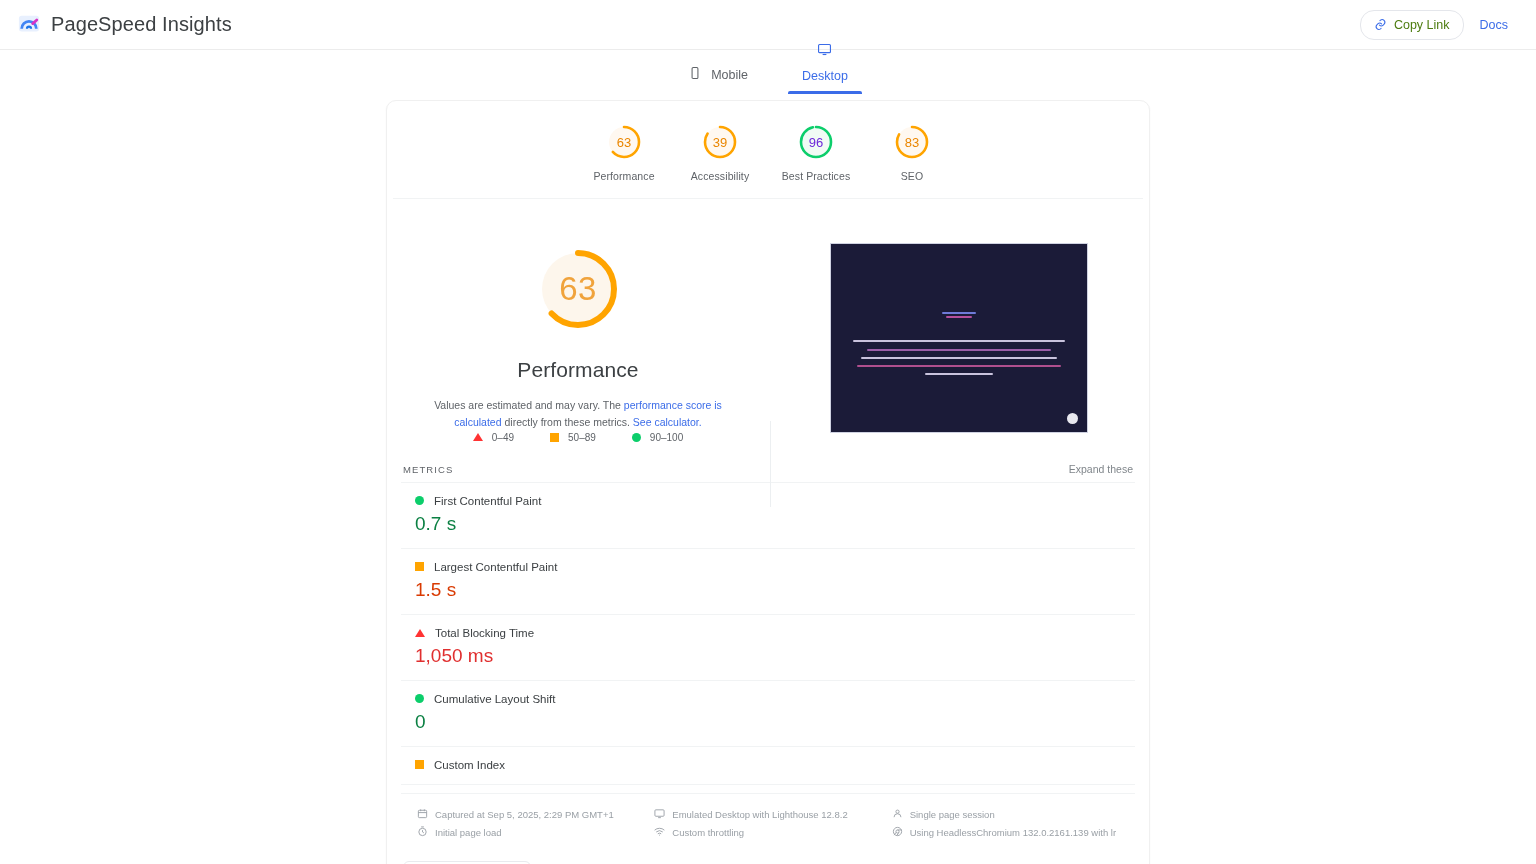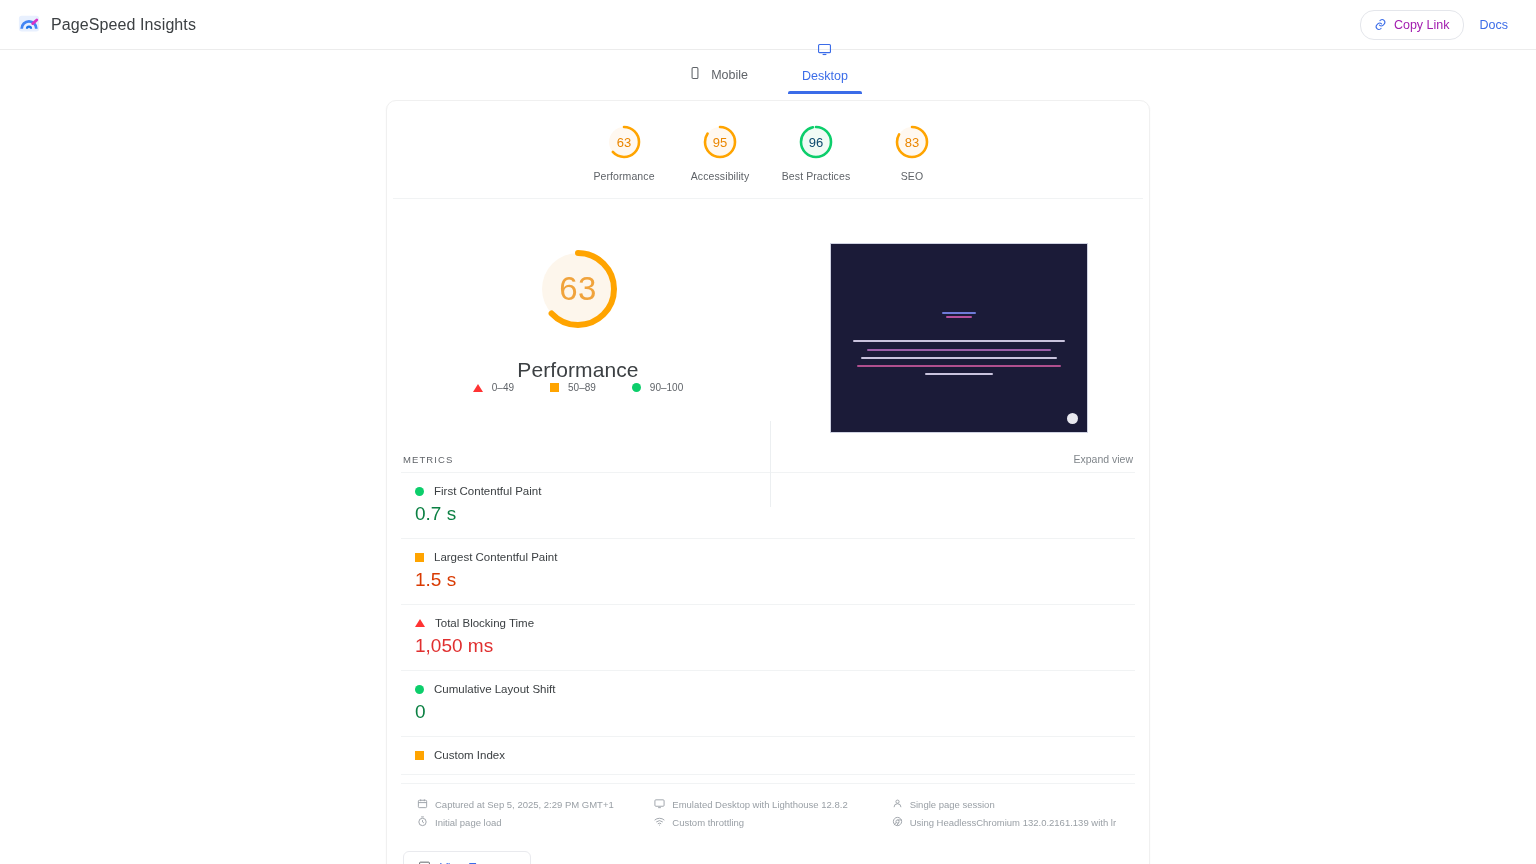--- a/index.html
+++ b/index.html
@@ -16,31 +16,31 @@
     height: 50px; width: 100%;
     display: flex; align-items: center;
     padding: 0 28px 0 18px;
     border-bottom: 1px solid #ececec;
     background: #fff;
     position: relative;
   }
   .brand { display: flex; align-items: center; gap: 11px; }
   .brand-logo { width: 22px; height: 22px; display: block; }
   .brand-title {
-    font-size: 16px; color: #3c4043; letter-spacing: .1px;
+    font-size: 20px; color: #3c4043; letter-spacing: .1px;
   }
   .header-right {
     margin-left: auto; display: flex; align-items: center; gap: 16px;
   }
   .copy-link-btn {
     display: flex; align-items: center; gap: 7px;
     border: 1px solid #e4e6eb; border-radius: 14px;
     padding: 7px 13px;
     background: #fff; cursor: pointer;
-    color: #a21caf; font-size: 12.5px;
+    color: #4d7c0f; font-size: 12.5px;
   }
   .copy-link-btn svg { display:block; }
   .docs-link {
     color: #3b6ce8; font-size: 12.5px; text-decoration: none; cursor: pointer;
   }
 
   
   .tabs {
     display: flex; justify-content: center; align-items: flex-end;
     gap: 26px; height: 44px;
@@ -275,32 +275,32 @@
       </div>
       <span class="gauge-label">Performance</span>
     </div>
 
     <div class="gauge-item">
       <div class="gauge-sm">
         <svg viewBox="0 0 38 38">
           <circle cx="19" cy="19" r="15" fill="#fff8f0"></circle>
           <circle class="arc" cx="19" cy="19" r="15" fill="none" stroke="#ffa400" stroke-width="2.6" stroke-linecap="round" stroke-dasharray="79.16813487046278 94.24777960769379"></circle>
         </svg>
-        <span class="val" style="color:#ea8600">95</span>
+        <span class="val" style="color:#ea8600">39</span>
       </div>
       <span class="gauge-label">Accessibility</span>
     </div>
 
     <div class="gauge-item">
       <div class="gauge-sm">
         <svg viewBox="0 0 38 38">
           <circle cx="19" cy="19" r="15" fill="#f1fbf5"></circle>
           <circle class="arc" cx="19" cy="19" r="15" fill="none" stroke="#0cce6b" stroke-width="2.6" stroke-linecap="round" stroke-dasharray="90.47786842338603 94.24777960769379"></circle>
         </svg>
-        <span class="val" style="color:#0c4a6e">96</span>
+        <span class="val" style="color:#6d28d9">96</span>
       </div>
       <span class="gauge-label">Best Practices</span>
     </div>
 
     <div class="gauge-item">
       <div class="gauge-sm">
         <svg viewBox="0 0 38 38">
           <circle cx="19" cy="19" r="15" fill="#fff8f0"></circle>
           <circle class="arc" cx="19" cy="19" r="15" fill="none" stroke="#ffa400" stroke-width="2.6" stroke-linecap="round" stroke-dasharray="78.22565707438584 94.24777960769379"></circle>
         </svg>
@@ -317,20 +317,23 @@
       <div class="gauge-lg">
         <svg viewBox="0 0 92 92">
           <circle cx="46" cy="46" r="36" fill="#fdf6ec"></circle>
           <circle class="arc" cx="46" cy="46" r="36" fill="none" stroke="#ffa400" stroke-width="6" stroke-linecap="round" stroke-dasharray="142.50264276683302 226.1946710584651"></circle>
         </svg>
         <span class="val" style="color:#f0a33c">63</span>
       </div>
 
       <div class="hero-title">Performance</div>
 
+      <div class="hero-desc">
+        <span>Values are estimated and may vary. The </span><a>performance score is calculated</a><span> directly from these metrics. </span><a>See calculator.</a>
+      </div>
 
       <div class="legend">
         <div class="legend-item">
           <span class="sw-tri"></span>
           <span>0–49</span>
         </div>
         <div class="legend-item">
           <span class="sw-sq"></span>
           <span>50–89</span>
         </div>
@@ -352,21 +355,21 @@
         <div class="shot-line" style="position:absolute;left:30px;right:30px;top:113px;background:#c9c3dd;height:2px"></div>
         <div class="shot-line" style="position:absolute;left:26px;right:26px;top:121px;background:#b04f8e;height:2px"></div>
         <div class="shot-line" style="position:absolute;left:94px;right:94px;top:129px;background:#c9c3dd;height:2px"></div>
         <div class="shot-badge"></div>
       </div>
     </div>
   </div>
 
   <div class="metrics-head">
     <span class="metrics-title">METRICS</span>
-    <span class="expand-view">Expand view</span>
+    <span class="expand-view">Expand these</span>
   </div>
 
   <div class="metrics-grid">
     <div class="metric">
       <div class="metric-head">
         <span class="sw-ci"></span>
         <span class="metric-name">First Contentful Paint</span>
       </div>
       <div class="metric-val m-green">0.7 s</div>
     </div>

